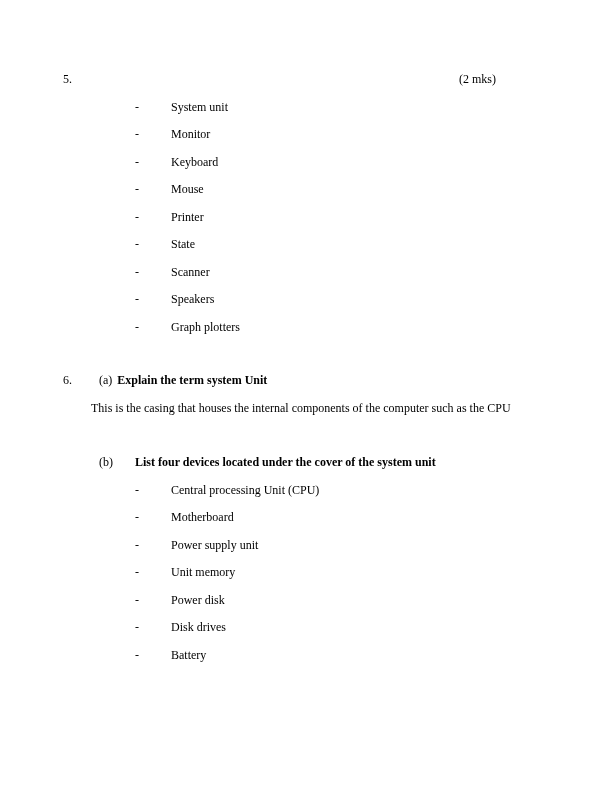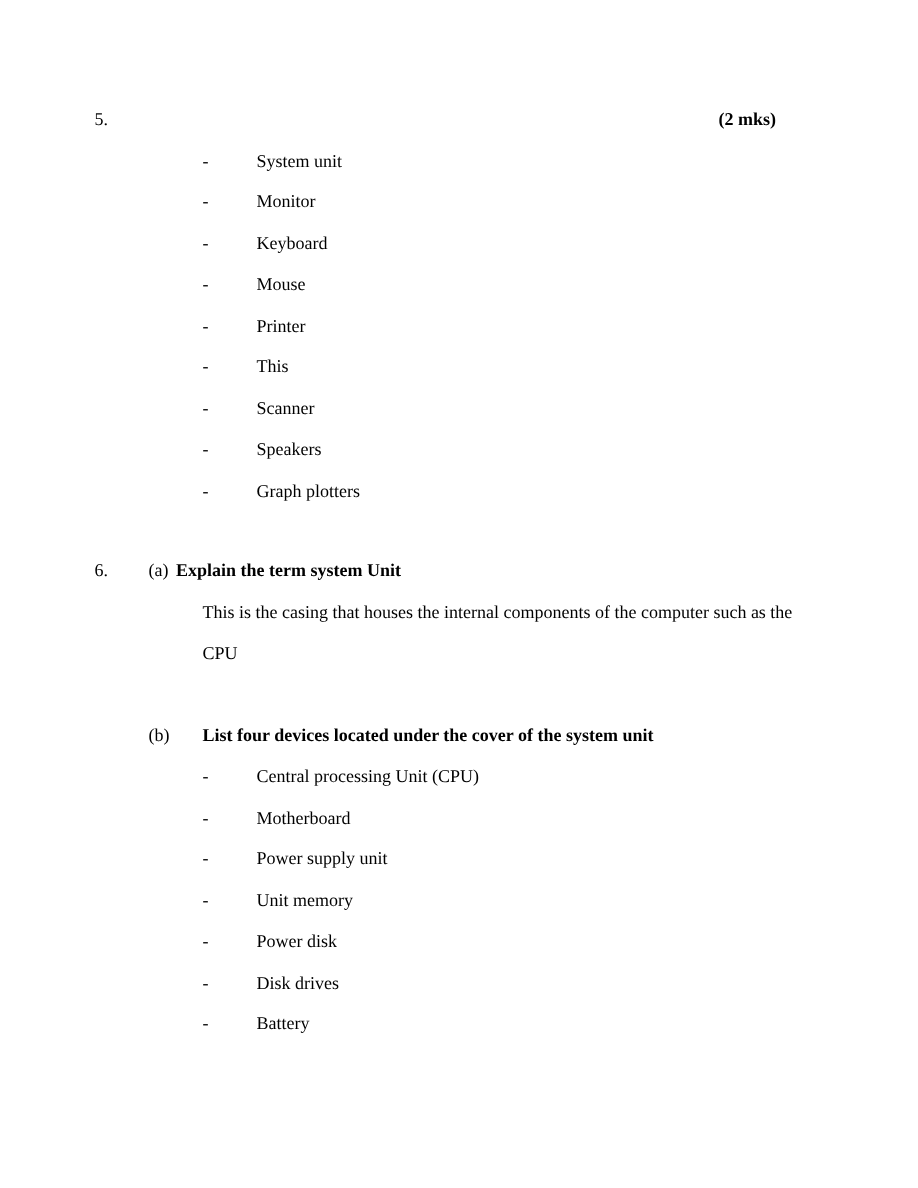--- a/index.html
+++ b/index.html
@@ -25,34 +25,33 @@
     display: flex;
     line-height: 27.5px;
   }
   .num-col { display: inline-block; width: 36px; flex: 0 0 36px; }
   .sub-col { display: inline-block; width: 36px; flex: 0 0 36px; }
   .bold { font-weight: bold; }
   .marks {
     position: absolute;
     left: 396px;
     top: 0;
-    font-weight: bold;
-    margin-left: 20px;
+    font-weight: normal;
   }
   ul.answers {
     list-style: none;
     margin-left: 72px;
   }
   ul.answers li {
     display: flex;
     line-height: 27.5px;
   }
   ul.answers .dash { display: inline-block; width: 36px; flex: 0 0 36px; }
   .body-text {
-    margin-left: 72px;
+    margin-left: 28px;
     line-height: 27.5px;
   }
   .gap-before-q6 { margin-top: 26px; }
   .gap-before-b { margin-top: 27px; }
   .inline-label { margin-right: 5px; }
 </style>
 </head>
 <body>
 
 <div class="page">
@@ -78,21 +77,21 @@
       <li>
         <span class="dash">-</span>
         <span>Mouse</span>
       </li>
       <li>
         <span class="dash">-</span>
         <span>Printer</span>
       </li>
       <li>
         <span class="dash">-</span>
-        <span>This</span>
+        <span>State</span>
       </li>
       <li>
         <span class="dash">-</span>
         <span>Scanner</span>
       </li>
       <li>
         <span class="dash">-</span>
         <span>Speakers</span>
       </li>
       <li>

